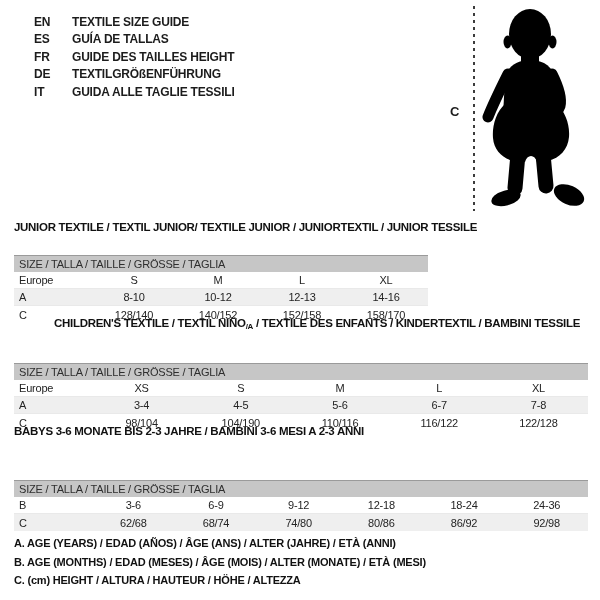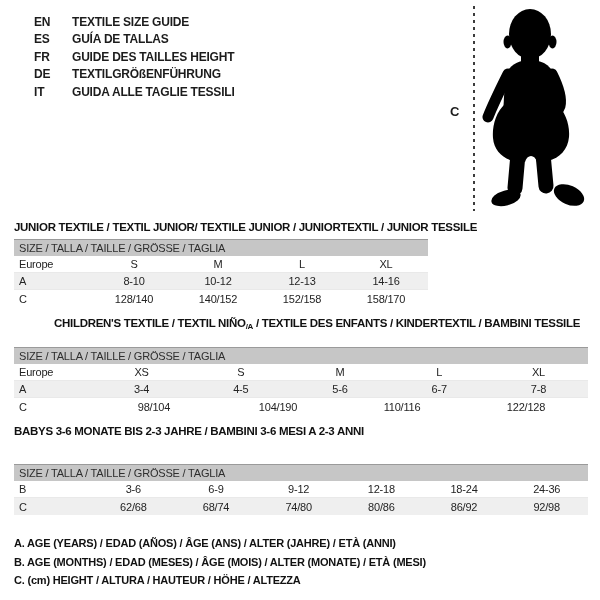--- a/index.html
+++ b/index.html
@@ -32,21 +32,21 @@
   .title-children { top:317px;margin-left:40px; }
   .title-babies { top:423px; line-height:16.5px; }
 
   
   .table { position:absolute; left:14px; font-size:11px; letter-spacing:-0.2px; color:#242424; }
   .junior-t   { width:414px; top:239px; }
   .children-t { width:574px; top:347px; }
   .babies-t   { width:574px; top:464px; }
   .bar {
     background:#c6c6c6; border-top:1px solid #9a9a9a;
-    height:17px; line-height:16px; padding-left:5px; color:#2e2e2e; white-space:nowrap;
+    height:17px; line-height:16px; padding-left:5px; color:#2e2e2e; white-space:nowrap;margin-top:16px;
   }
   .trow { display:flex; height:17px; line-height:16px; border-bottom:1px solid #e9e9e9; align-items:center; }
   .trow:last-child { border-bottom:none; }
   .trow.shade { background:#efefef; }
   .lbl { width:78px; padding-left:5px; }
   .cell { flex:1; text-align:center; }
 
   
   .legend { position:absolute; left:14px; top:534px; font-weight:bold; font-size:11px; line-height:18.5px; letter-spacing:-0.2px; white-space:nowrap; color:#111; }
 </style>
@@ -140,20 +140,21 @@
     <span class="cell">4-5</span>
     <span class="cell">5-6</span>
     <span class="cell">6-7</span>
     <span class="cell">7-8</span>
   </div>
   <div class="trow">
     <span class="lbl">C</span>
     <span class="cell">98/104</span>
     <span class="cell">104/190</span>
     <span class="cell">110/116</span>
+    <span class="cell">116/122</span>
     <span class="cell">122/128</span>
   </div>
 </div>
 
 <div class="sec-title title-babies">
   <div>BABYS 3-6 MONATE BIS 2-3 JAHRE / BAMBINI 3-6 MESI A 2-3 ANNI</div>
 </div>
 <div class="table babies-t">
   <div class="bar">SIZE / TALLA / TAILLE / GRÖSSE / TAGLIA</div>
   <div class="trow">

